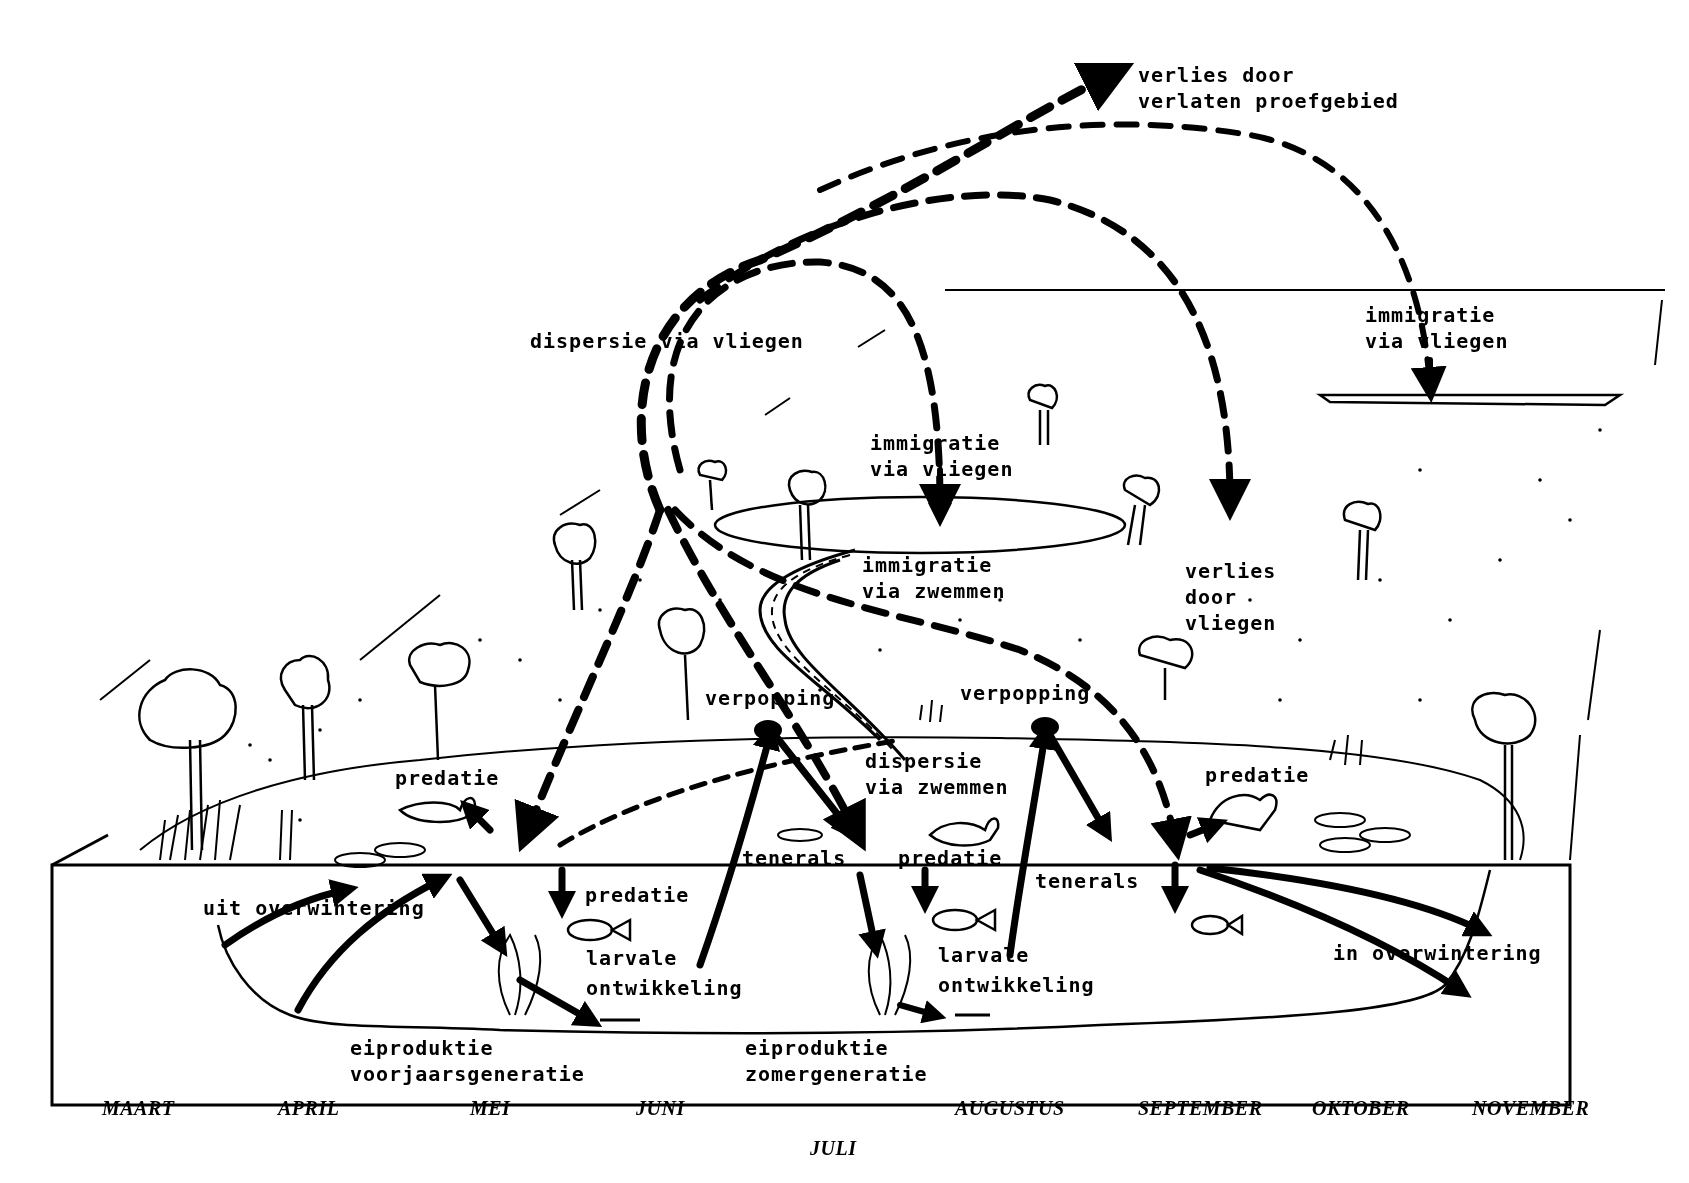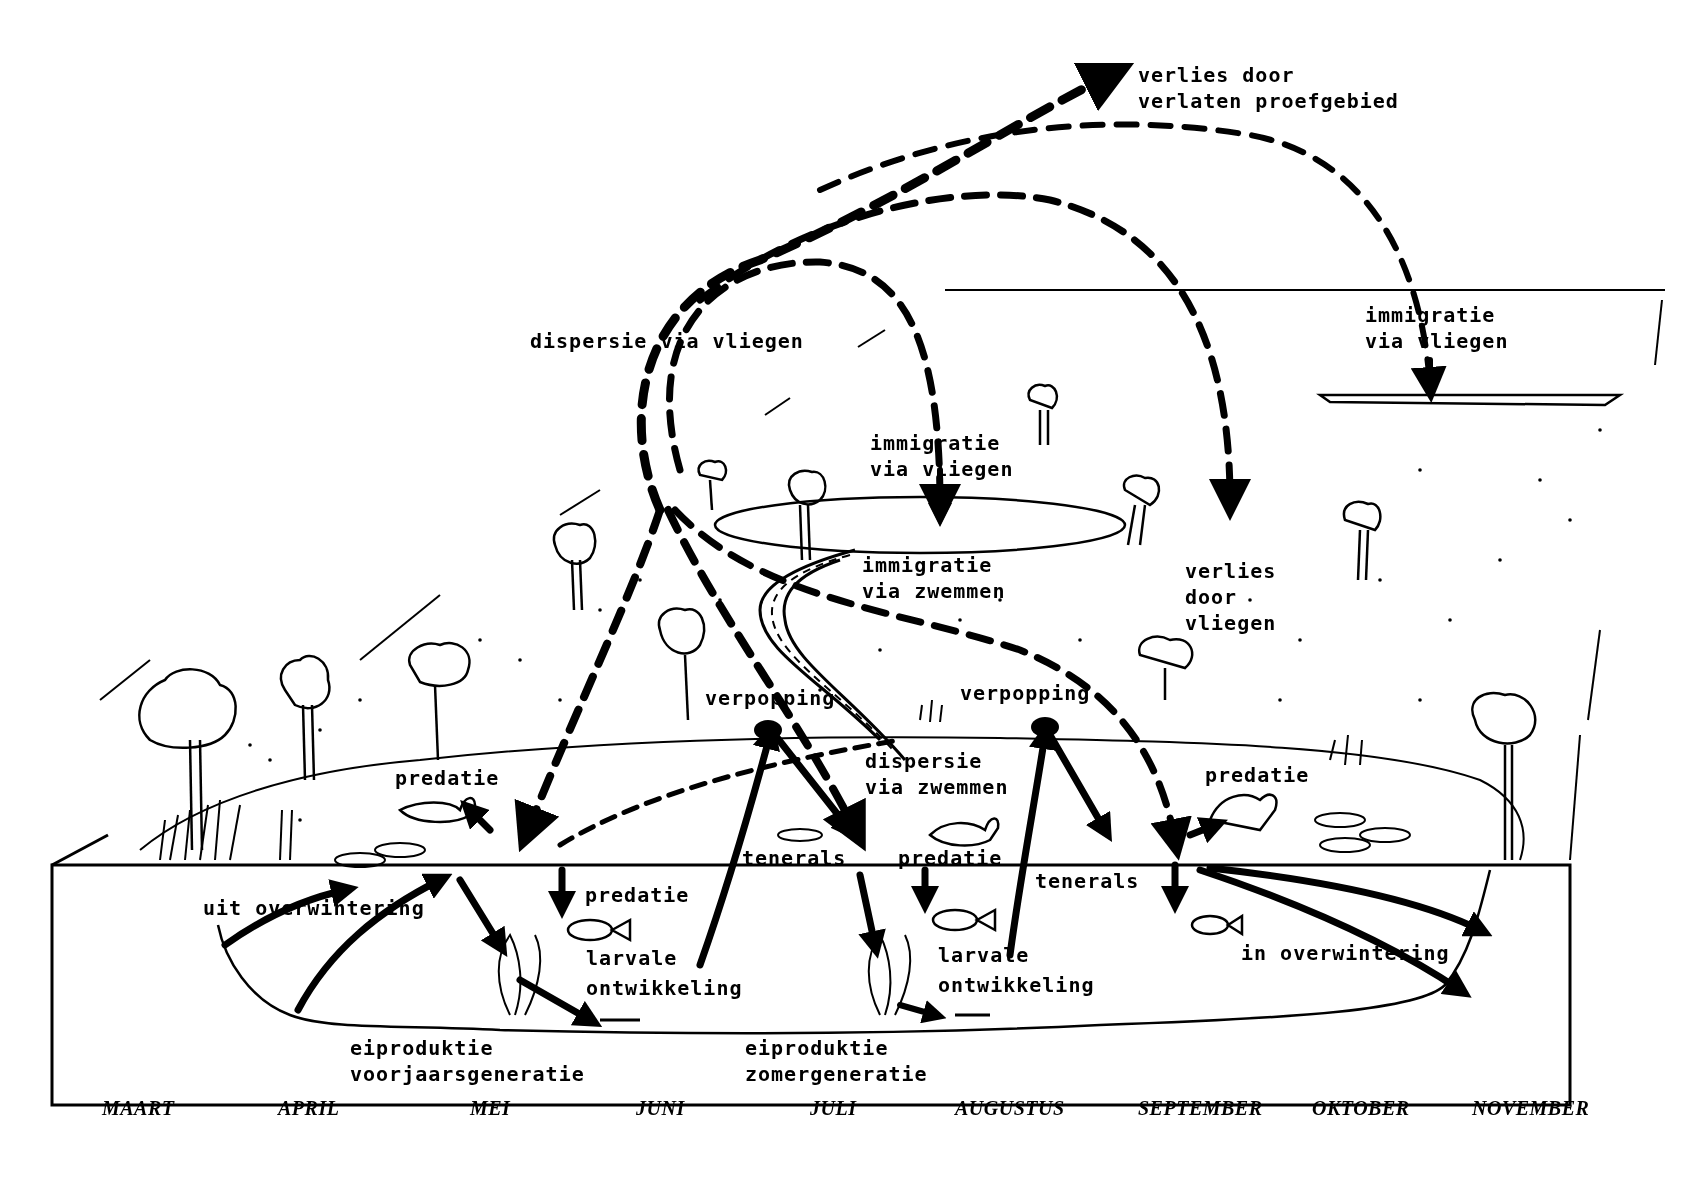--- a/index.html
+++ b/index.html
@@ -323,21 +323,21 @@
   </div>
 
   <div class="lbl" style="left:1035px; top:868px;">
     <span>tenerals</span>
   </div>
 
   <div class="lbl" style="left:183px; top:895px;margin-left:20px;">
     <span>uit overwintering</span>
   </div>
 
-  <div class="lbl" style="left:1241px; top:940px;">
+  <div class="lbl" style="left:1333px; top:940px;">
     <span>in overwintering</span>
   </div>
 
   <div class="lbl" style="left:586px; top:945px;">
     <span>larvale</span>
     <span style="margin-top:4px;">ontwikkeling</span>
   </div>
 
   <div class="lbl" style="left:938px; top:942px;">
     <span>larvale</span>
@@ -352,20 +352,20 @@
   <div class="lbl" style="left:745px; top:1035px;">
     <span>eiproduktie</span>
     <span>zomergeneratie</span>
   </div>
 
   <div>
     <div class="month" style="left:102px;">MAART</div>
     <div class="month" style="left:278px;">APRIL</div>
     <div class="month" style="left:470px;">MEI</div>
     <div class="month" style="left:636px;">JUNI</div>
-    <div class="month" style="left:810px;">JULI</div>
+    <div class="month" style="left:810px;margin-top:40px;">JULI</div>
     <div class="month" style="left:955px;">AUGUSTUS</div>
     <div class="month" style="left:1138px;">SEPTEMBER</div>
     <div class="month" style="left:1312px;text-align:right;">OKTOBER</div>
     <div class="month" style="left:1472px;">NOVEMBER</div>
   </div>
 
 </div>
 
 </body></html>

